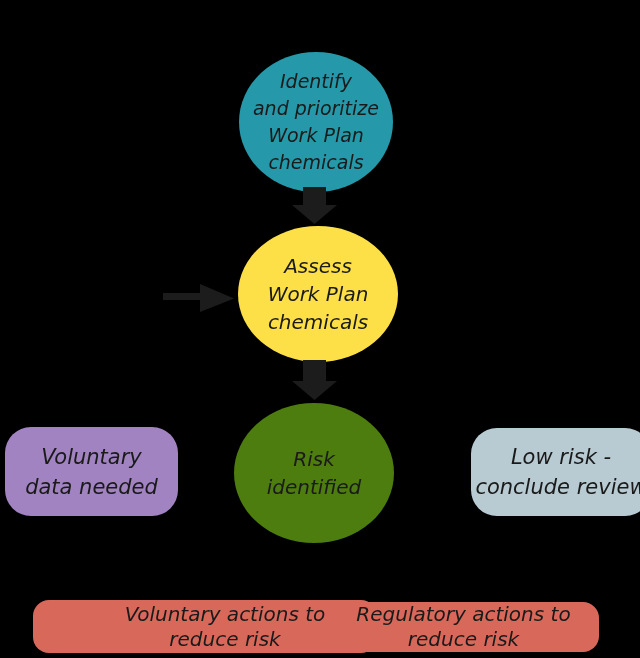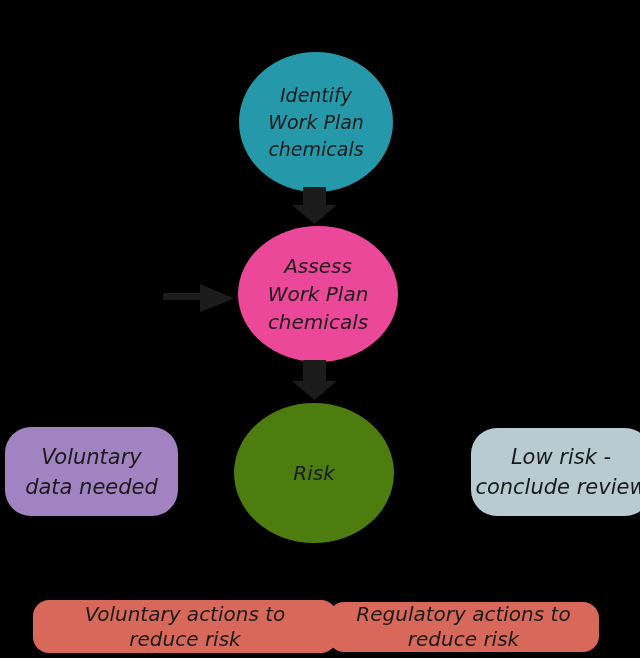--- a/index.html
+++ b/index.html
@@ -33,51 +33,53 @@
   
   #identify-circle { left: 239px; top: 52px;  width: 154px; height: 140px; font-size: 19px; line-height: 27px; }
   #assess-circle   { left: 238px; top: 226px; width: 160px; height: 136px; font-size: 20px; line-height: 28px; }
   #risk-circle     { left: 234px; top: 403px; width: 160px; height: 140px; font-size: 20px; line-height: 28px; }
 
   
   #additional-data-box { left: 5px;   top: 427px; width: 173px; height: 89px; font-size: 21px; line-height: 30px; }
   #low-risk-box        { left: 448px; top: 428px; width: 180px; height: 88px; font-size: 21px; line-height: 30px; margin-left: 23px; }
 
   
-  #voluntary-actions-box  { left: 33px;  top: 600px; width: 304px; height: 53px; font-size: 20px; line-height: 25px; }
+  #voluntary-actions-box  { left: 33px;  top: 600px; width: 304px; height: 53px; font-size: 20px; line-height: 25px; padding-left: 40px; }
   #regulatory-actions-box { left: 328px; top: 602px; width: 271px; height: 50px; font-size: 20px; line-height: 25px; align-items: center; }
 
   #arrow-layer {
     position: absolute;
     left: 0; top: 0;
     width: 640px;
     height: 658px;
     z-index: 2;
     pointer-events: none;
   }
 </style>
 </head>
 <body>
 
 <div id="canvas" style="background: rgb(0, 0, 0); color: rgb(26, 26, 26);">
 
   <div class="node circle" id="identify-circle" style="background: rgb(37, 153, 169);">
     <span>Identify</span>
+    <span>and prioritize</span>
     <span>Work Plan</span>
     <span>chemicals</span>
   </div>
 
-  <div class="node circle" id="assess-circle" style="background: #ec4899;">
+  <div class="node circle" id="assess-circle" style="background: #fde047;">
     <span>Assess</span>
     <span>Work Plan</span>
     <span>chemicals</span>
   </div>
 
   <div class="node circle" id="risk-circle" style="background: #4d7c0f;">
     <span>Risk</span>
+    <span>identified</span>
   </div>
 
   <div class="node rbox" id="additional-data-box" style="background: rgb(162, 131, 193);">
     <span>Voluntary</span>
     <span>data needed</span>
   </div>
 
   <div class="node rbox" id="low-risk-box" style="background: rgb(184, 203, 211);">
     <span>Low risk -</span>
     <span>conclude review</span>

